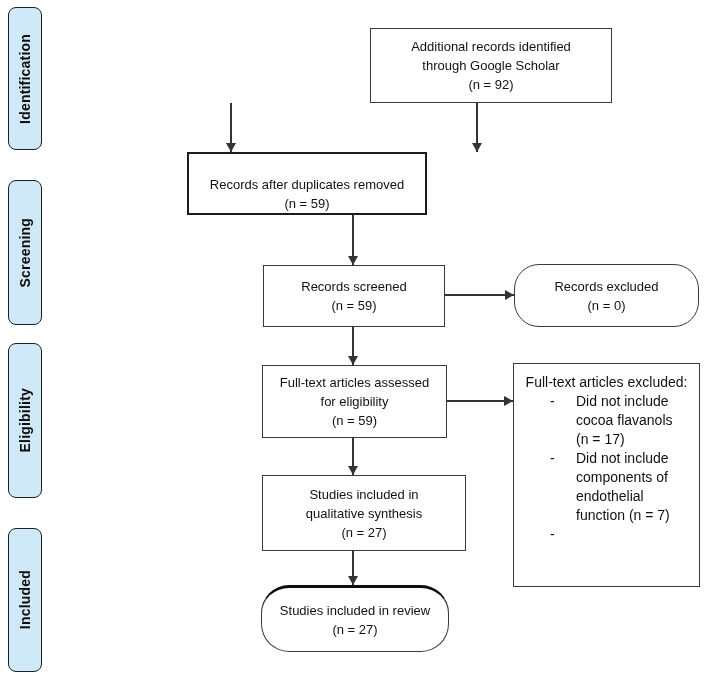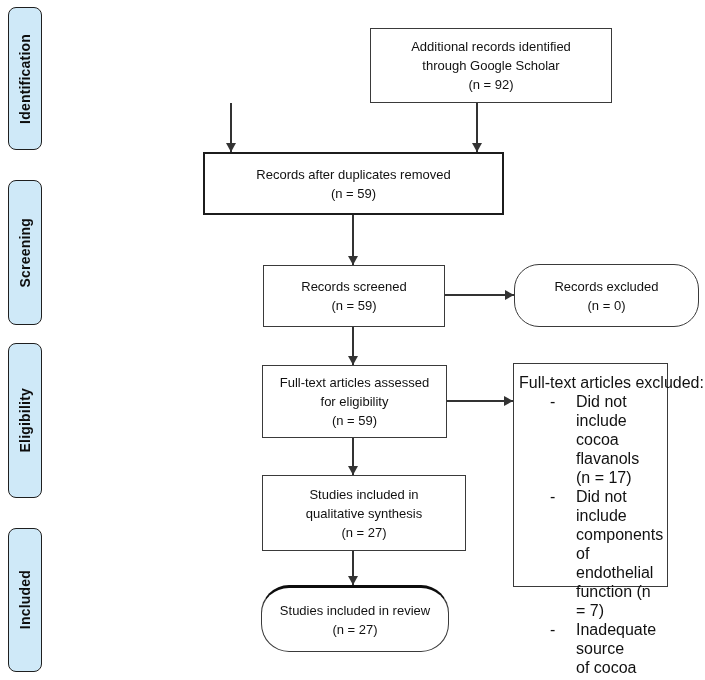--- a/index.html
+++ b/index.html
@@ -50,35 +50,35 @@
     align-items: center;
     justify-content: center;
     text-align: center;
     font-size: 13px;
     line-height: 19px;
   }
   .fbox .btext { white-space: pre-line; }
 
   #box-pubmed      { left: 94px;  top: 28px;  width: 243px; height: 75px; }
   #box-scholar     { left: 370px; top: 28px;  width: 242px; height: 75px; }
-  #box-duplicates  { left: 203px; top: 152px; width: 301px; height: 63px; border-width: 2px; border-color: #1c1c1c; }
+  #box-duplicates  { left: 187px; top: 152px; width: 240px; height: 63px; border-width: 2px; border-color: #1c1c1c; align-items: flex-end; }
   #box-screened    { left: 263px; top: 265px; width: 182px; height: 62px; }
   #box-rexcluded   { left: 514px; top: 264px; width: 185px; height: 63px; border-radius: 25px; }
   #box-assessed    { left: 262px; top: 365px; width: 185px; height: 73px; }
   #box-qualitative { left: 262px; top: 475px; width: 204px; height: 76px; }
   #box-review      { left: 261px; top: 585px; width: 188px; height: 67px; border-top: 3.5px solid #0d0d0d; border-radius: 28px; }
 
   
   #box-ftexcluded {
     position: absolute;
-    left: 513px; top: 363px; width: 155px; height: 224px;
+    left: 513px; top: 363px; width: 187px; height: 224px;
     background: #ffffff;
     border: 1.5px solid #3a3a3a;
     box-sizing: border-box;
-    font-size: 16px;
+    font-size: 14px;
     line-height: 19px;
     padding: 9px 5px 18px 5px;
   }
   #box-ftexcluded .lb-title { text-align: center; white-space: nowrap; }
   .lb-item { display: flex; padding-left: 31px; }
   .lb-item .dash { width: 26px; flex: 0 0 26px; }
   .lb-item .lb-text { white-space: pre-line; }
 
   
   .varrow {
@@ -171,23 +171,20 @@
     </div>
     <div class="lb-item">
       <span class="dash">-</span>
       <span class="lb-text">Did not include
 components of
 endothelial
 function (n = 7)</span>
     </div>
     <div class="lb-item">
       <span class="dash">-</span>
-      <span class="lb-text">Inadequate source
-of cocoa flavanols
-(n = 8)</span>
     </div>
   </div>
 
   <div class="fbox" id="box-qualitative">
     <span class="btext">Studies included in
 qualitative synthesis
 (n = 27)</span>
   </div>
   <div class="fbox" id="box-review">
     <span class="btext">Studies included in review

